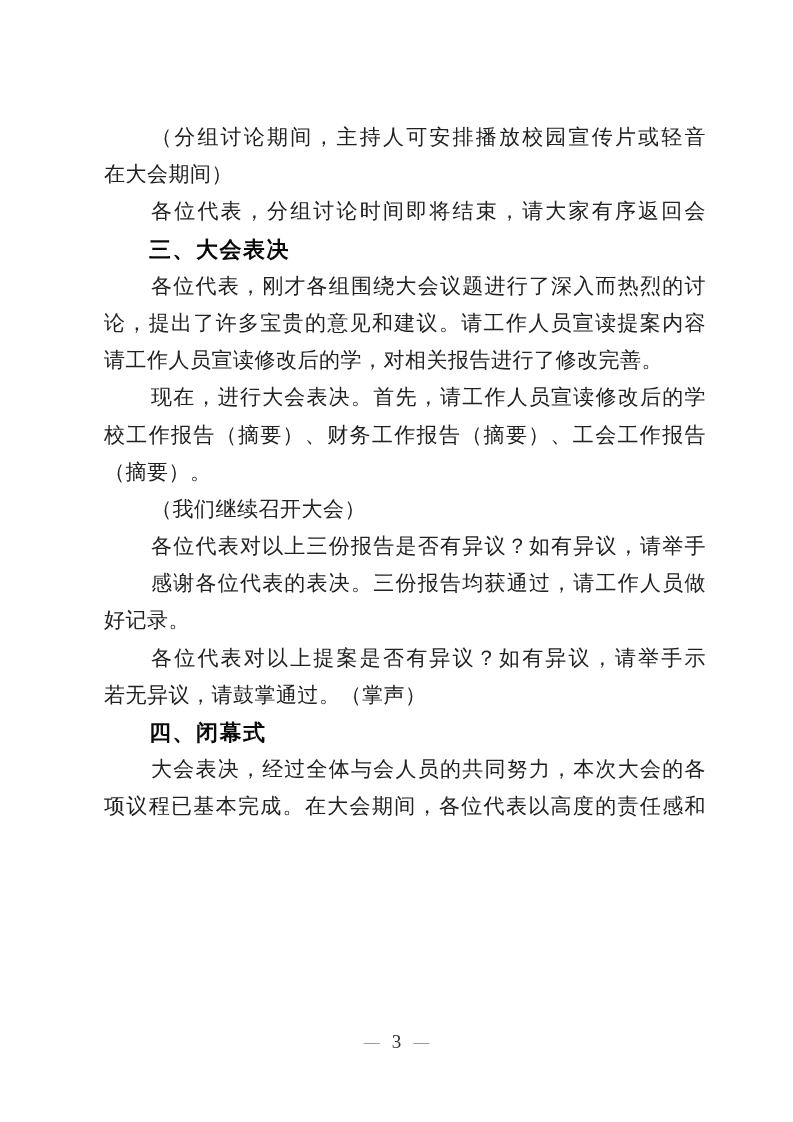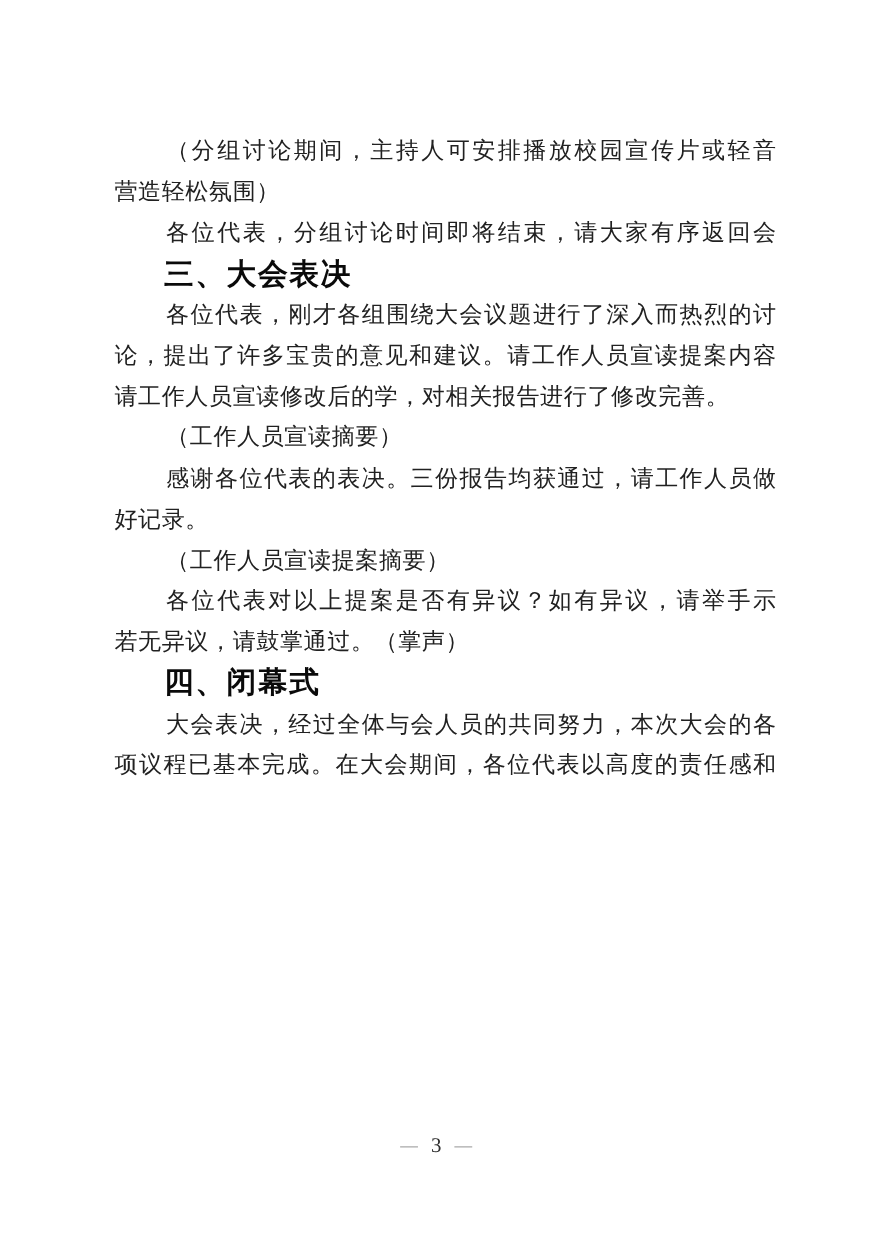--- a/index.html
+++ b/index.html
@@ -25,21 +25,21 @@
     color: #212121;
     letter-spacing: 0.5px;
     overflow: hidden;
   }
   .line.first { text-indent: 47px; }
   .line.fill {
     text-align: justify;
     text-align-last: justify;
   }
   .heading {
-    font-size: 27px;
+    font-size: 22px;
     height: 37.2px;
     line-height: 37.2px;
     text-indent: 45px;
     font-weight: 700;
     color: #0a0a0a;
     font-family: Liberation Sans, sans-serif;
     letter-spacing: 1.5px;
   }
   .footer {
     position: absolute;
@@ -63,42 +63,45 @@
     color: #2e2e2e;
   }
 </style>
 </head>
 <body>
 
 <div class="page">
   <div class="doc-body">
       <div class="para">
         <div class="line first fill">（分组讨论期间，主持人可安排播放校园宣传片或轻音乐，</div>
-        <div class="line">营造轻松氛围）</div>
+        <div class="line">在大会期间）</div>
       </div>
       <div class="para">
         <div class="line first fill">各位代表，分组讨论时间即将结束，请大家有序返回会场，</div>
       </div>
       <div class="heading">三、大会表决</div>
       <div class="para">
         <div class="line first fill">各位代表，刚才各组围绕大会议题进行了深入而热烈的讨</div>
         <div class="line fill">论，提出了许多宝贵的意见和建议。请工作人员宣读提案内容</div>
         <div class="line">请工作人员宣读修改后的学，对相关报告进行了修改完善。</div>
       </div>
       <div class="para">
-        <div class="line first">（工作人员宣读摘要）</div>
+        <div class="line first fill">现在，进行大会表决。首先，请工作人员宣读修改后的学</div>
+        <div class="line fill">校工作报告（摘要）、财务工作报告（摘要）、工会工作报告</div>
+        <div class="line">（摘要）。</div>
       </div>
       <div class="para">
+        <div class="line first">（我们继续召开大会）</div>
+      </div>
+      <div class="para">
+        <div class="line first fill">各位代表对以上三份报告是否有异议？如有异议，请举手</div>
       </div>
       <div class="para">
         <div class="line first fill">感谢各位代表的表决。三份报告均获通过，请工作人员做</div>
         <div class="line">好记录。</div>
-      </div>
-      <div class="para">
-        <div class="line first">（工作人员宣读提案摘要）</div>
       </div>
       <div class="para">
         <div class="line first fill">各位代表对以上提案是否有异议？如有异议，请举手示意；</div>
         <div class="line">若无异议，请鼓掌通过。（掌声）</div>
       </div>
       <div class="heading">四、闭幕式</div>
       <div class="para">
         <div class="line first fill">大会表决，经过全体与会人员的共同努力，本次大会的各</div>
         <div class="line fill">项议程已基本完成。在大会期间，各位代表以高度的责任感和</div>
       </div>

